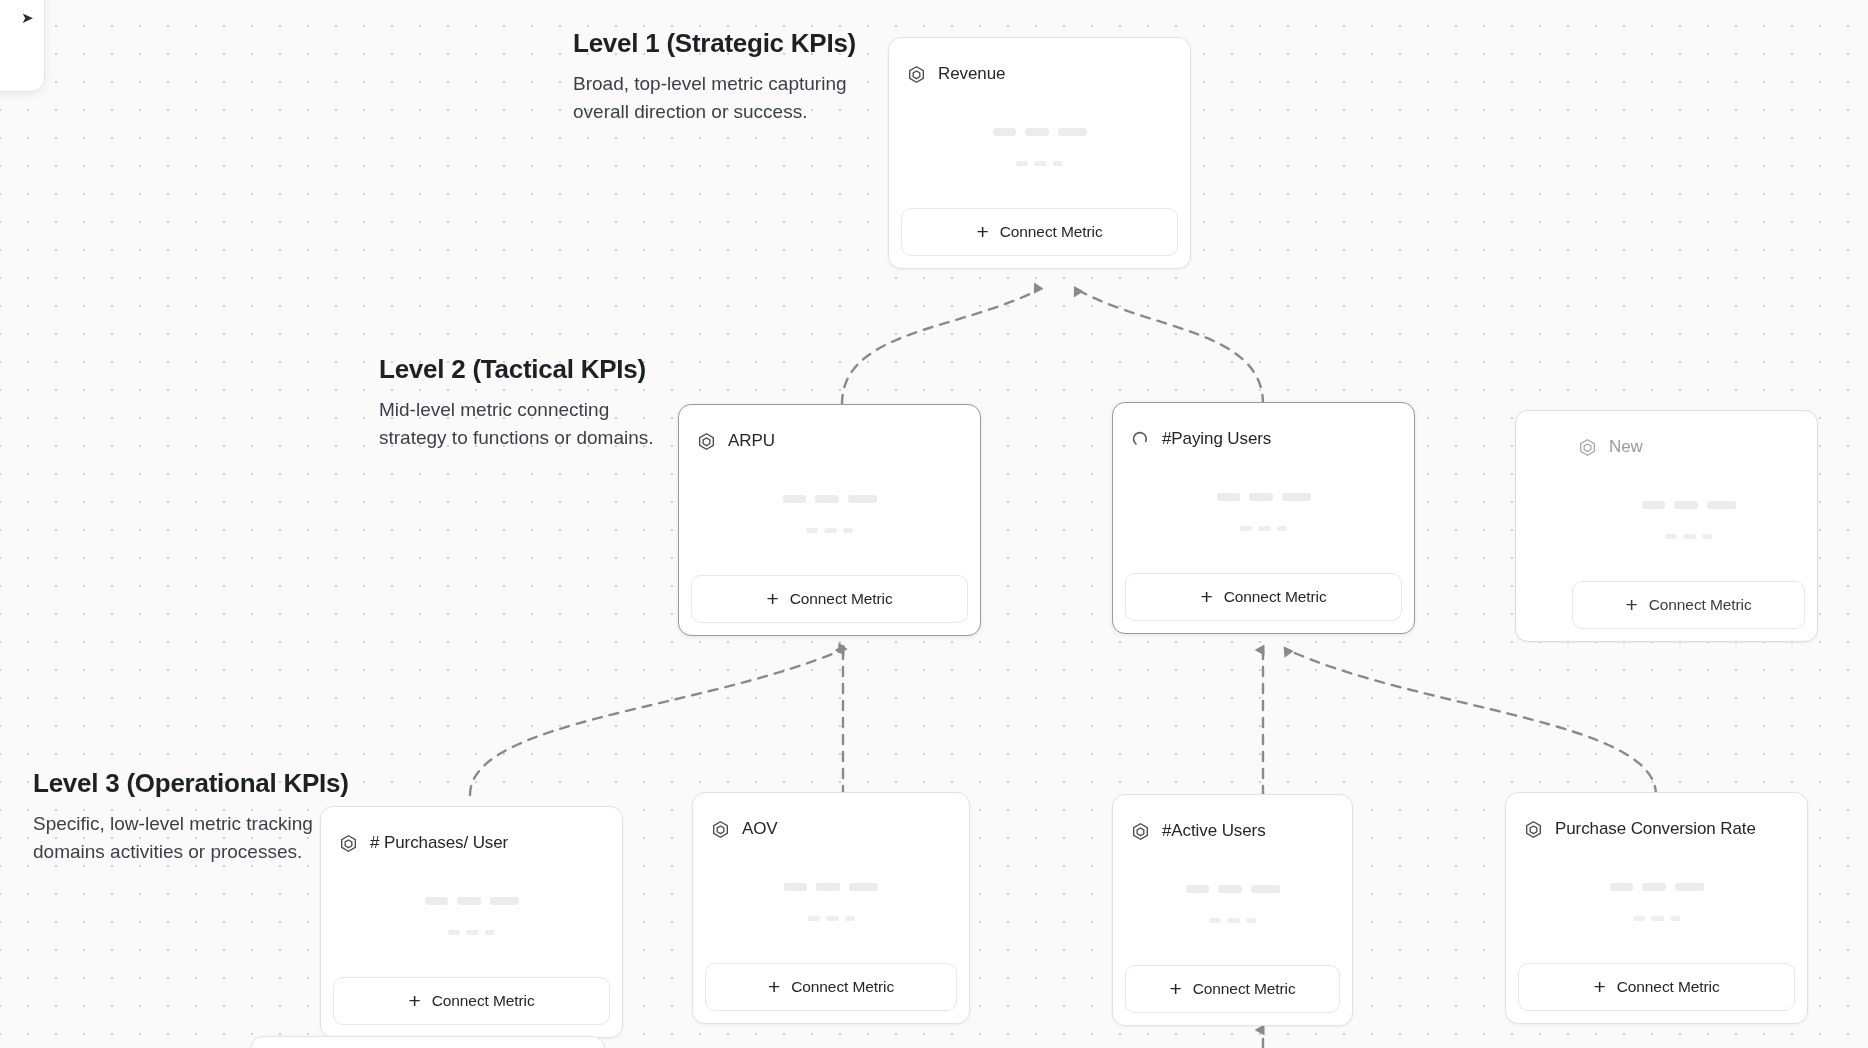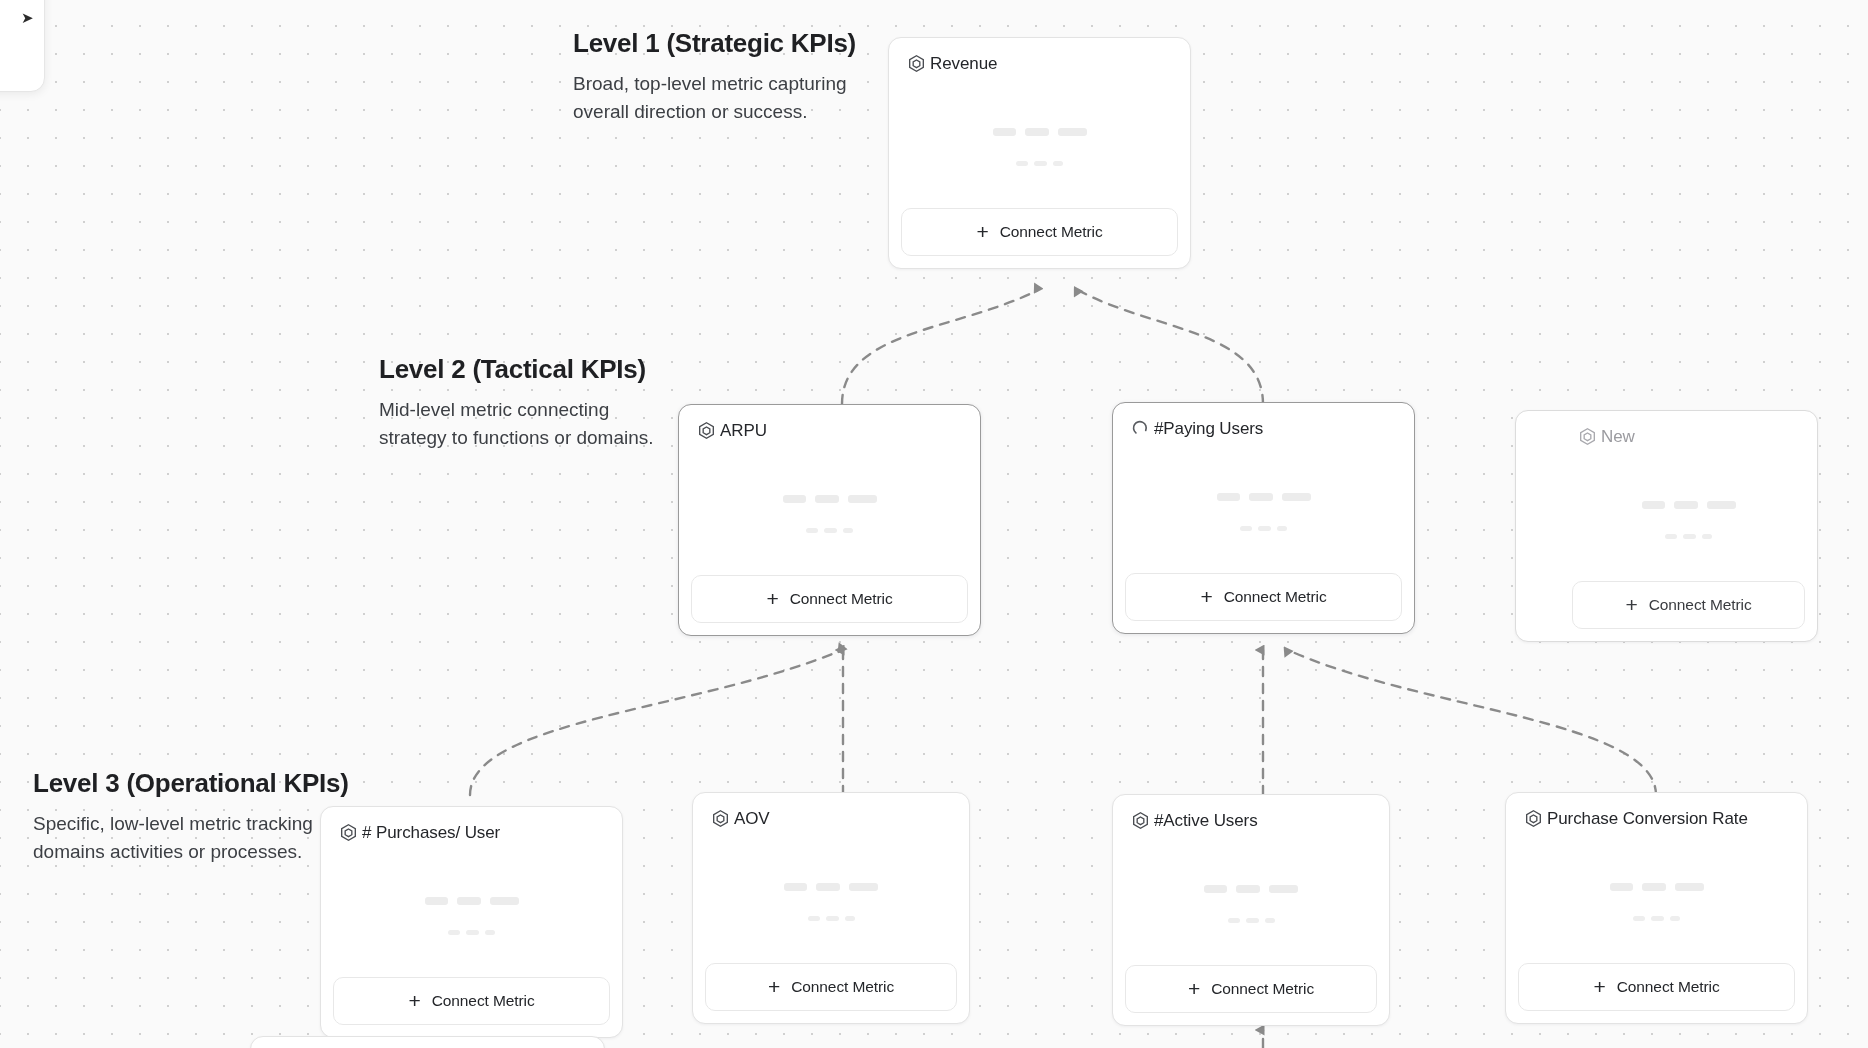--- a/index.html
+++ b/index.html
@@ -77,22 +77,22 @@
     overflow:hidden;
   }
   .card.selected {
     border-color:#9a9a9a;
     box-shadow:0 1px 4px rgba(16,24,40,.09);
   }
   .card.ghost { border-color:#dcdcdc;padding-left:44px; }
 
   .card-head {
     display:flex;
-    align-items:flex-start;
-    gap:4px;
+    align-items:flex-end;
+    gap:12px;
     padding:16px 18px 0 18px;
     height:46px;
     flex:0 0 auto;
   }
   .card-title {
     font-size:17px;
     font-weight:400;
     color:#24262a;
     letter-spacing:-0.1px;
     white-space:nowrap;
@@ -362,21 +362,21 @@
         <span class="sk s s2"></span>
         <span class="sk s s3"></span>
       </div>
     </div>
     <div class="connect-btn">
       <span class="plus">+</span>
       <span class="connect-label">Connect Metric</span>
     </div>
   </div>
 
-  <div class="card" style="left:1112px; top:794px; width:278px; height:232px;">
+  <div class="card" style="left:1112px; top:794px; width:241px; height:232px;">
     <div class="card-head">
       <svg class="hex-icon" viewBox="0 0 24 24">
         <path d="M12 2.2 L20.6 7.1 L20.6 16.9 L12 21.8 L3.4 16.9 L3.4 7.1 Z" fill="none" stroke="#4a4d52" stroke-width="1.7"></path>
         <path d="M12 7.6 L16.2 10 L16.2 14.8 L12 17.2 L7.8 14.8 L7.8 10 Z" fill="none" stroke="#4a4d52" stroke-width="1.7"></path>
       </svg>
       <span class="card-title">#Active Users</span>
     </div>
     <div class="card-body">
       <div class="sk-row r1">
         <span class="sk w1"></span>

